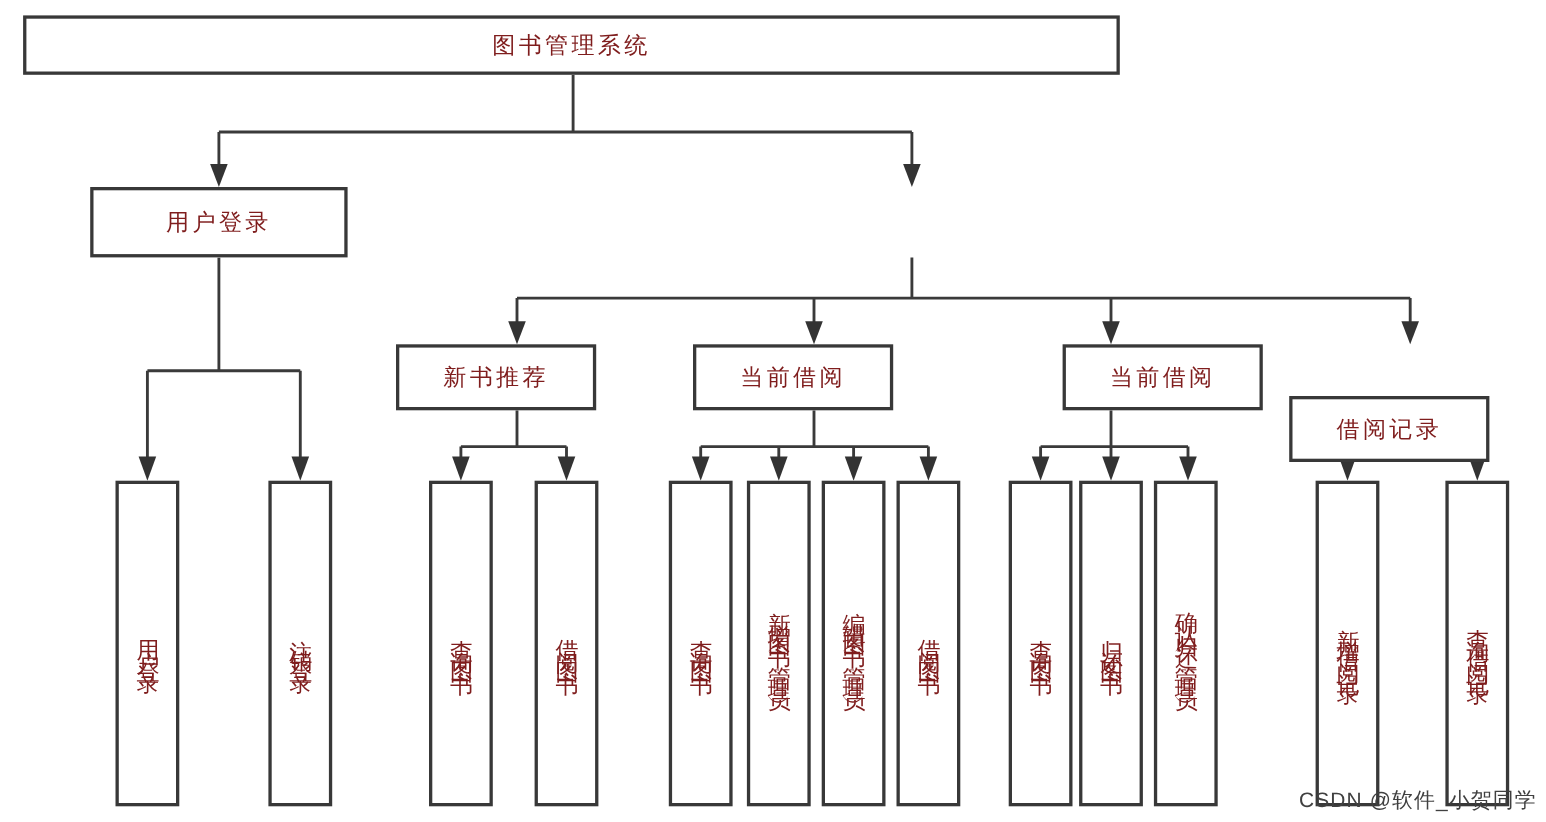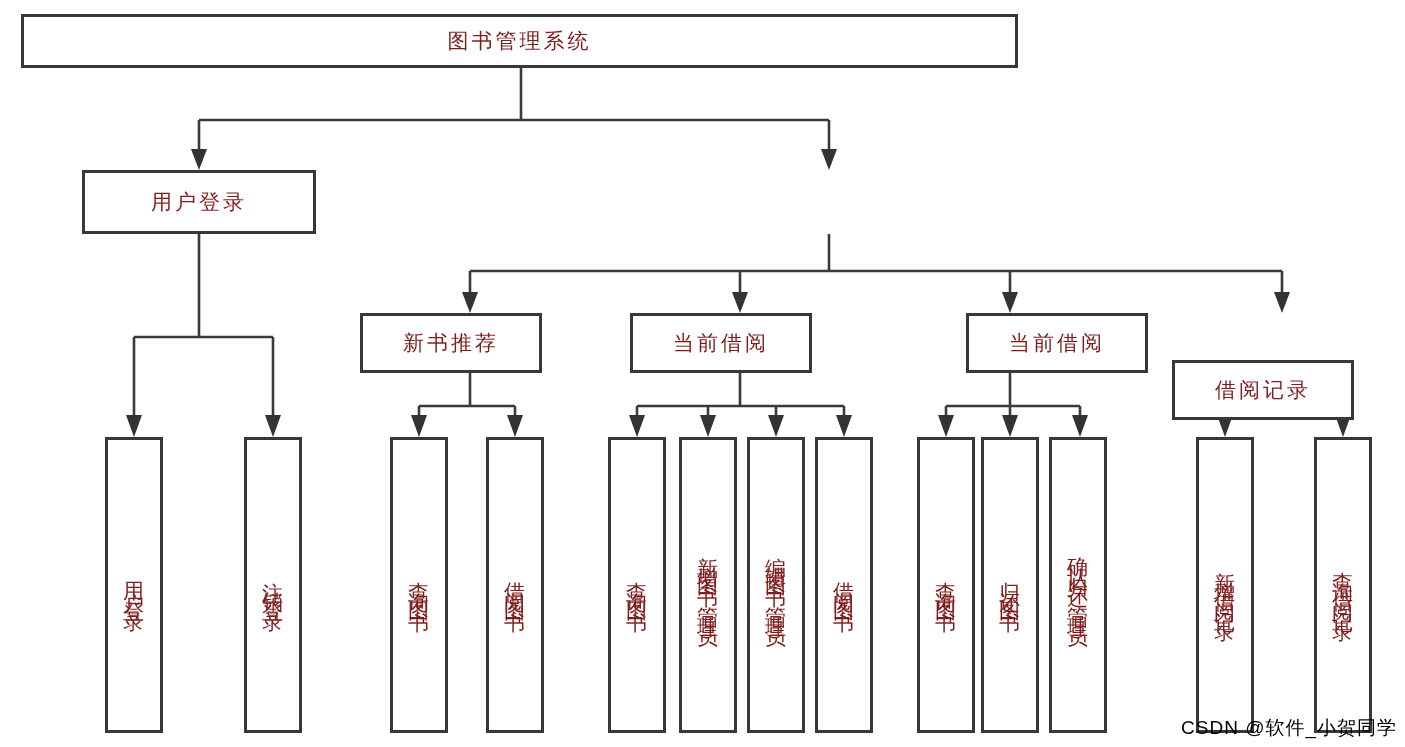--- a/index.html
+++ b/index.html
@@ -76,21 +76,21 @@
   .leaf-9  { left: 981px; }
   .leaf-10 { left: 1049px; width: 62px; }
   .leaf-11 { left: 1196px; }
   .leaf-12 { left: 1314px; }
 
   .watermark {
     position: absolute;
     right: 8px;
     bottom: 6px;
     font-size: 19px;
-    color: #000000;
+    color: #404040;
     letter-spacing: 1px;
     white-space: nowrap;
   }
 </style>
 </head>
 <body>
 
 <div class="canvas">
 
   <svg class="edges" viewBox="0 0 1405 747" aria-hidden="true">

